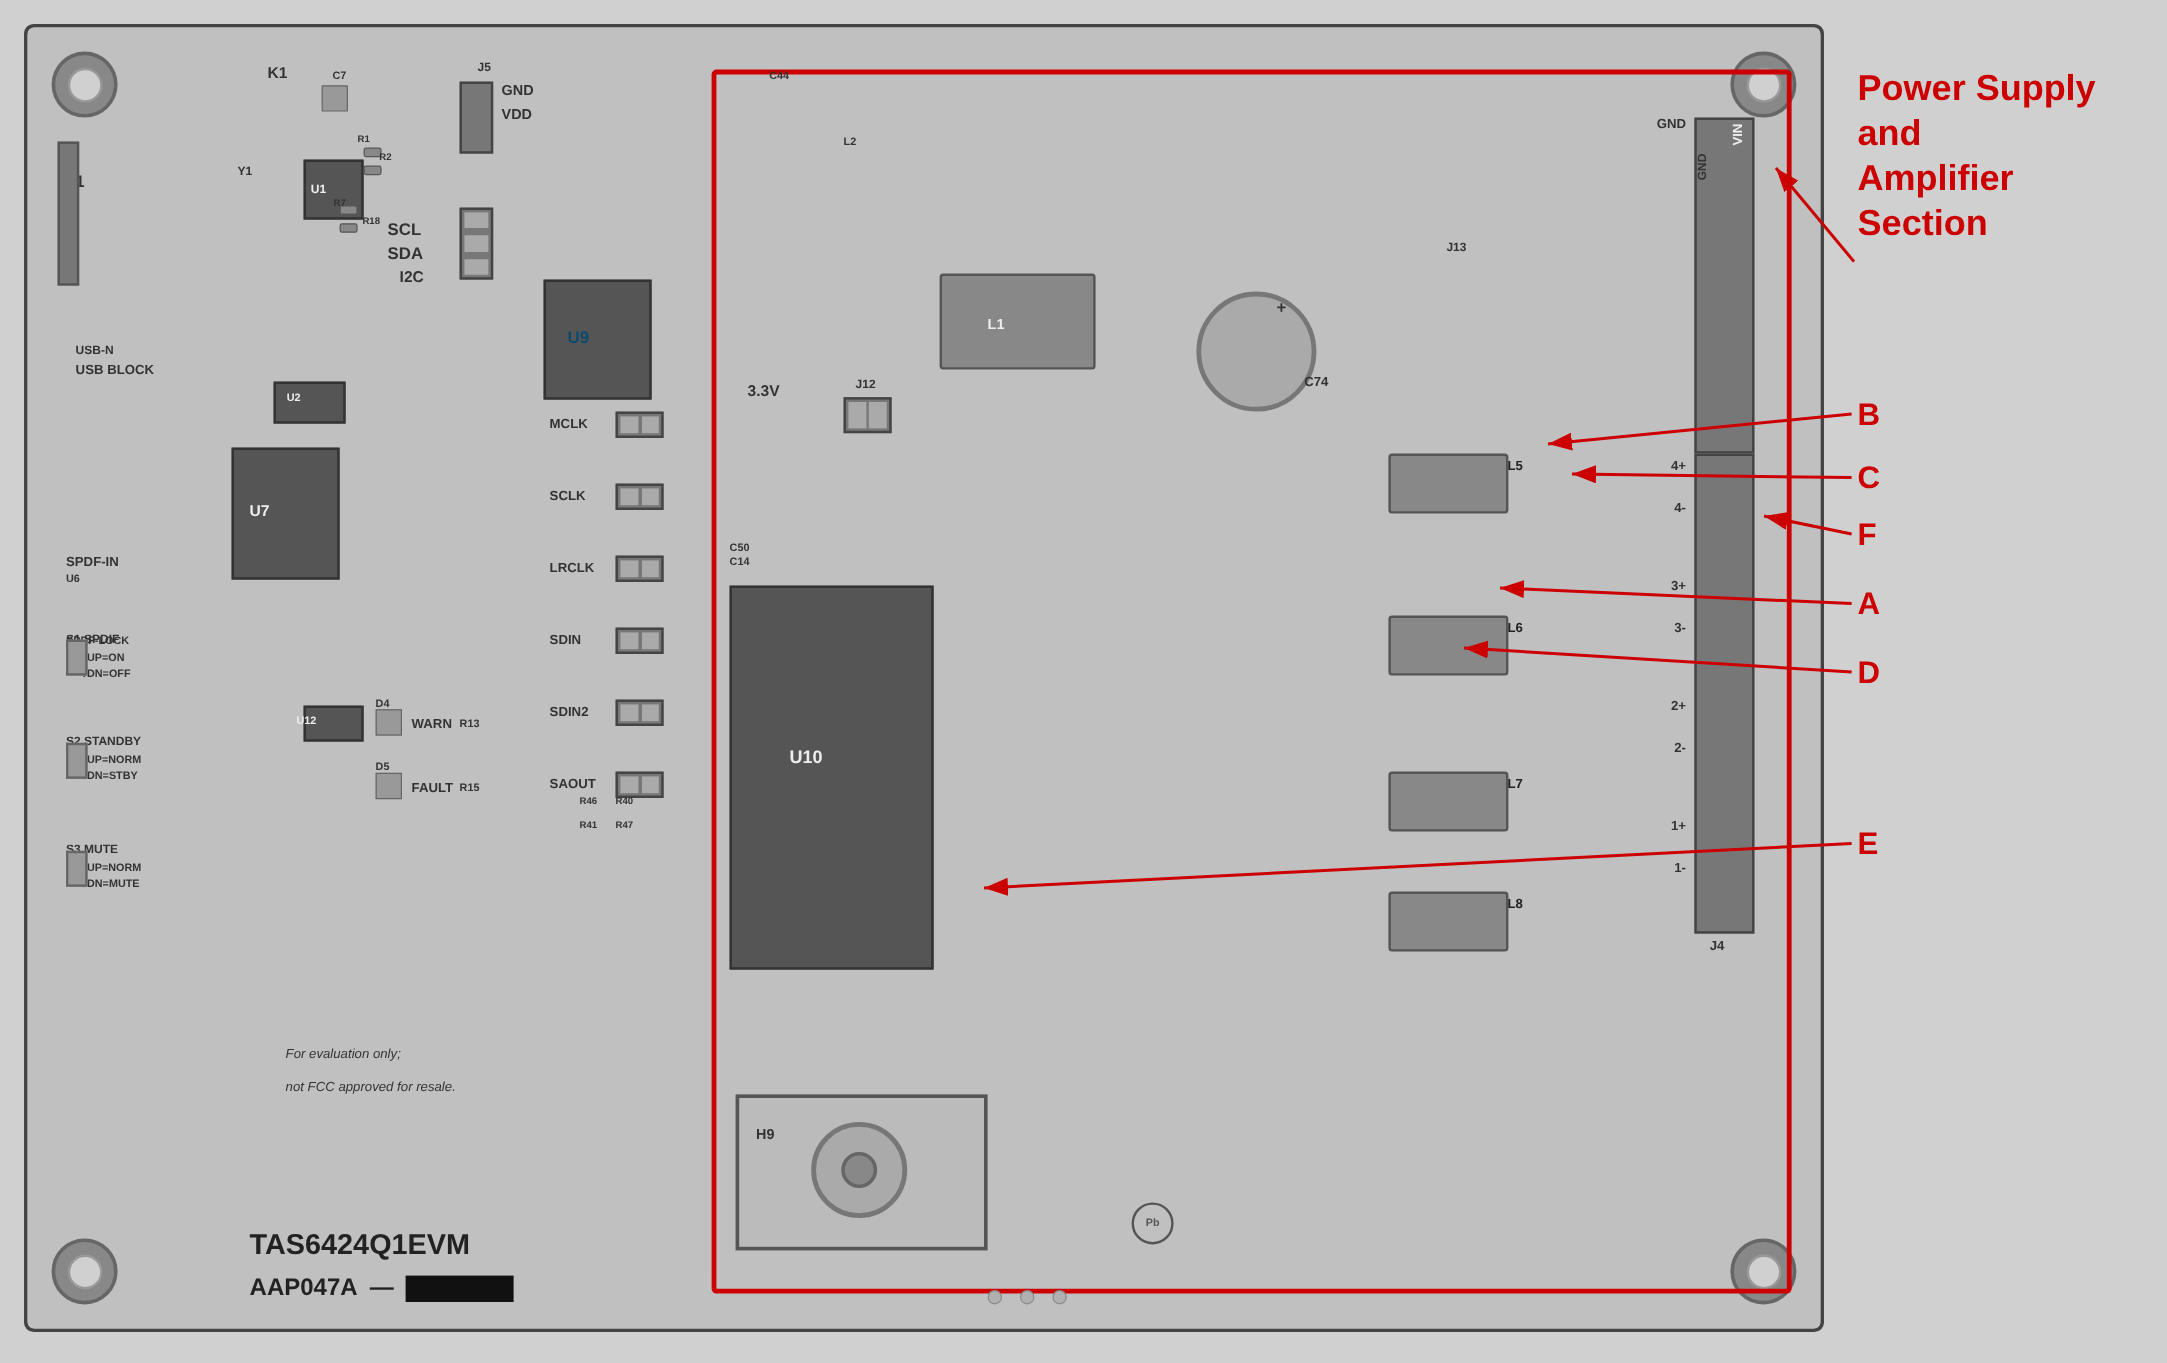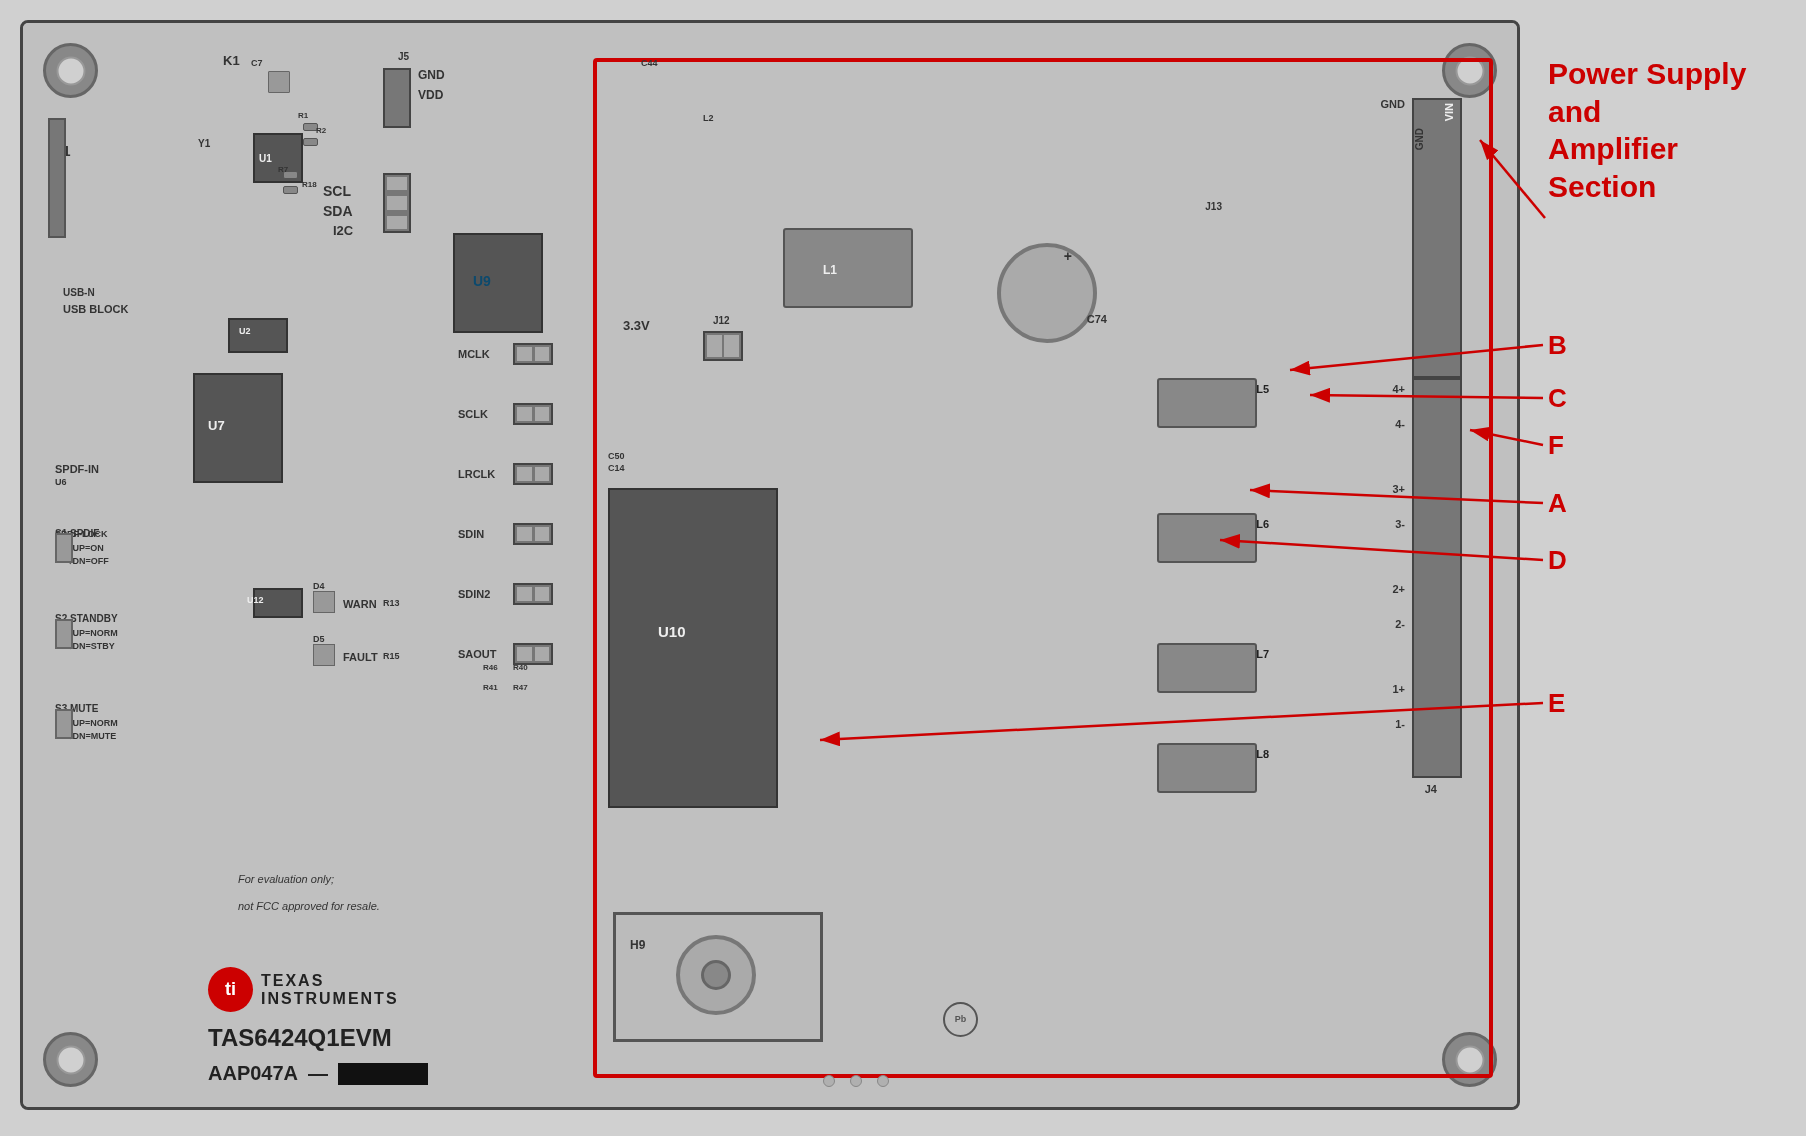--- a/index.html
+++ b/index.html
@@ -153,21 +153,21 @@
   <div style="position:absolute; top:95px; left:25px; width:18px; height:120px; background:#777; border:2px solid #555;"></div>
 
   <div class="pcb-label" style="top:280px; left:40px; font-size:11px;">USB BLOCK</div>
   <div class="pcb-label" style="top:264px; left:40px; font-size:10px;">USB-N</div>
 
   <div class="ic-chip" style="top:110px; left:230px; width:50px; height:50px;"></div>
   <div class="pcb-label" style="top:130px; left:236px; font-size:10px; color:#eee;">U1</div>
 
   <div class="pcb-label" style="top:115px; left:175px; font-size:10px;">Y1</div>
 
-  <div class="pcb-label" style="top:35px; left:228px; font-size:9px;text-align:center;">C7</div>
+  <div class="pcb-label" style="top:35px; left:254px; font-size:9px;text-align:center;">C7</div>
   <div class="capacitor" style="top:48px; left:245px; width:22px; height:22px;"></div>
 
   <div class="ic-chip" style="top:350px; left:170px; width:90px; height:110px;"></div>
   <div class="pcb-label" style="top:395px; left:185px; font-size:13px; color:#eee;">U7</div>
 
   <div class="pcb-label" style="top:440px; left:32px; font-size:11px;">SPDF-IN</div>
   <div class="pcb-label" style="top:454px; left:32px; font-size:9px;">U6</div>
   <div class="pcb-label" style="top:470px; left:32px; font-size:9px;margin-top:36px;">SPDF-LOCK</div>
 
   <div class="ic-chip" style="top:295px; left:205px; width:60px; height:35px;"></div>
@@ -305,30 +305,20 @@
   <div style="position:absolute; top:686px; left:32px; width:18px; height:30px; background:#999; border:2px solid #666;"></div>
 
   <div class="ic-chip" style="top:565px; left:230px; width:50px; height:30px;"></div>
   <div class="pcb-label" style="top:572px; left:224px; font-size:9px; color:#eee;">U12</div>
 
   <div style="position:absolute; bottom:210px; left:215px;">
     <div class="pcb-label" style="position:relative; font-size:11px; font-style:italic; font-weight:normal;">For evaluation only;</div>
     <div class="pcb-label" style="position:relative; font-size:11px; font-style:italic; font-weight:normal; top:15px;">not FCC approved for resale.</div>
   </div>
 
-  <div style="position:absolute; bottom:95px; left:185px; display:flex; align-items:center; gap:8px;">
-
-    <div style="width:45px; height:45px; background:#cc0000; border-radius:50%; display:flex; align-items:center; justify-content:center;">
-      <span style="color:white; font-weight:bold; font-size:18px;">ti</span>
-    </div>
-    <div>
-      <div style="font-size:16px; font-weight:bold; color:#222; letter-spacing:2px;">TEXAS</div>
-      <div style="font-size:16px; font-weight:bold; color:#222; letter-spacing:2px;">INSTRUMENTS</div>
-    </div>
-  </div>
 
   <div style="position:absolute; bottom:55px; left:185px; font-size:24px; font-weight:bold; color:#222;">TAS6424Q1EVM</div>
   <div style="position:absolute; bottom:22px; left:185px; display:flex; gap:10px; align-items:center;">
     <span style="font-size:20px; font-weight:bold; color:#222;">AAP047A</span>
     <span style="font-size:20px; font-weight:bold; color:#222;">—</span>
     <div style="background:#111; width:90px; height:22px;"></div>
   </div>
 
   <div class="pcb-label" style="top:428px; left:585px; font-size:9px;">C50</div>
   <div class="pcb-label" style="top:440px; left:585px; font-size:9px;">C14</div>

